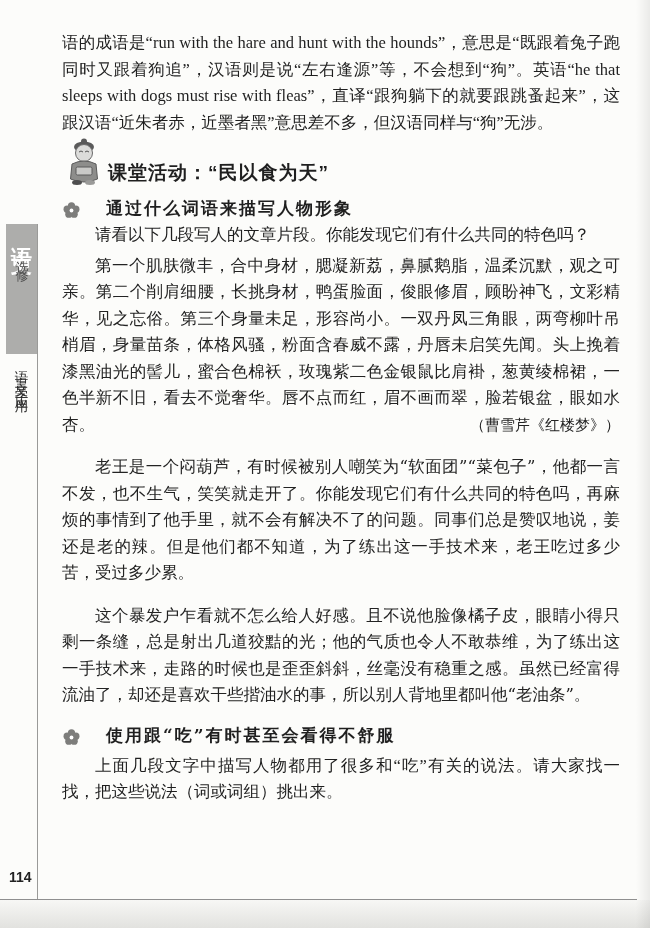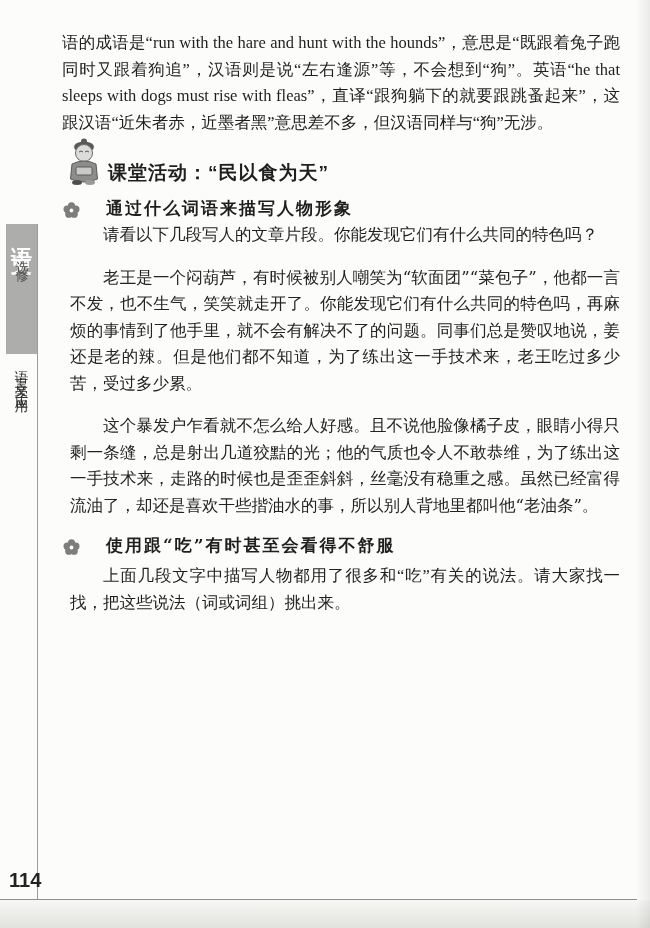--- a/index.html
+++ b/index.html
@@ -9,26 +9,26 @@
   .edge-right{position:absolute;top:0;right:0;width:14px;height:928px;background:linear-gradient(to right,rgba(0,0,0,0),rgba(0,0,0,0.07));pointer-events:none;}
   .bottom-rule{position:absolute;left:0;top:899px;width:637px;height:1px;background:#8f8f8f;}
   .edge-bottom{position:absolute;left:0;top:900px;width:650px;height:28px;background:linear-gradient(#f7f7f5,#e2e2df);}
   
   .banner{position:absolute;left:6px;top:224px;width:31px;height:130px;background:#adadab;display:flex;flex-direction:column;align-items:center;justify-content:flex-start;padding-top:6px;box-sizing:border-box;}
   .banner .vt{writing-mode:vertical-rl;text-orientation:upright;}
   .banner-title{color:#ffffff;font-size:21px;font-weight:bold;letter-spacing:5px;font-family:"DejaVu Serif",serif;}
   .banner-sub{color:#4c4c4c;font-size:13px;letter-spacing:9px;margin-top:10px;font-family:"Liberation Sans",sans-serif;}
   .side-rule{position:absolute;left:37px;top:224px;width:1px;height:676px;background:#9a9a98;}
   .series{position:absolute;left:13px;top:360px;writing-mode:vertical-rl;text-orientation:upright;font-size:13.5px;letter-spacing:6px;color:#2a2a2a;font-family:"DejaVu Serif",serif;}
-  .page-num{position:absolute;left:9px;top:869px;font-size:20px;font-weight:bold;font-family:"Liberation Sans",sans-serif;color:#222;}
+  .page-num{position:absolute;left:9px;top:869px;font-size:14px;font-weight:bold;font-family:"Liberation Sans",sans-serif;color:#222;}
   
   .content{position:absolute;left:62px;top:30px;width:558px;}
   p{margin:0;font-size:16.5px;line-height:26.5px;text-align:justify;}
   .cont{ text-indent:0; }
-  .ind{ text-indent:2em;margin-left:8px; }
+  .ind{ text-indent:2em; }
   .quote{position:relative;font-family:"DejaVu Serif",serif;color:#232323;margin-top:16px;}
   .attr{position:absolute;right:0;bottom:0;font-size:15px;line-height:26.5px;}
   .activity{display:flex;align-items:flex-end;gap:2px;margin-top:2px;height:48px;}
   .activity-title{font-family:"Liberation Sans","DejaVu Sans",sans-serif;font-weight:bold;font-size:19px;letter-spacing:1px;}
   .section-head{display:flex;align-items:flex-end;gap:25px;margin-top:10px;height:24px;}
   .section-title{font-family:"DejaVu Serif",serif;font-weight:bold;font-size:17px;letter-spacing:2px;}
   .sec2{margin-top:14px;}
   .intro{margin-top:2px;}
   .task{margin-top:6px;}
   .quote1{margin-top:4px;}
@@ -77,20 +77,24 @@
           <circle cx="7.2" cy="13.9" r="3.8" fill="#7d7d7b"></circle>
           <circle cx="5.4" cy="8.6" r="3.8" fill="#7d7d7b"></circle>
           <circle cx="10" cy="10" r="2" fill="#ffffff"></circle>
         </svg>
       </span>
       <span class="section-title">通过什么词语来描写人物形象</span>
     </div>
 
     <p class="ind intro">请看以下几段写人的文章片段。你能发现它们有什么共同的特色吗？</p>
 
+    <div class="quote quote1">
+      <p class="ind"><span>第一个肌肤微丰，合中身材，腮凝新荔，鼻腻鹅脂，温柔沉默，观之可亲。第二个削肩细腰，长挑身材，鸭蛋脸面，俊眼修眉，顾盼神飞，文彩精华，见之忘俗。第三个身量未足，形容尚小。一双丹凤三角眼，两弯柳叶吊梢眉，身量苗条，体格风骚，粉面含春威不露，丹唇未启笑先闻。头上挽着漆黑油光的髻儿，蜜合色棉袄，玫瑰紫二色金银鼠比肩褂，葱黄绫棉裙，一色半新不旧，看去不觉奢华。唇不点而红，眉不画而翠，脸若银盆，眼如水杏。</span></p>
+      <span class="attr">（曹雪芹《红楼梦》）</span>
+    </div>
 
 
     <div class="quote">
       <p class="ind"><span>老王是一个闷葫芦，有时候被别人嘲笑为“软面团”“菜包子”，他都一言不发，也不生气，笑笑就走开了。你能发现它们有什么共同的特色吗，再麻烦的事情到了他手里，就不会有解决不了的问题。同事们总是赞叹地说，姜还是老的辣。但是他们都不知道，为了练出这一手技术来，老王吃过多少苦，受过多少累。</span></p>
     </div>
 
     <div class="quote">
       <p class="ind"><span>这个暴发户乍看就不怎么给人好感。且不说他脸像橘子皮，眼睛小得只剩一条缝，总是射出几道狡黠的光；他的气质也令人不敢恭维，为了练出这一手技术来，走路的时候也是歪歪斜斜，丝毫没有稳重之感。虽然已经富得流油了，却还是喜欢干些揩油水的事，所以别人背地里都叫他“老油条”。</span></p>
     </div>
 

